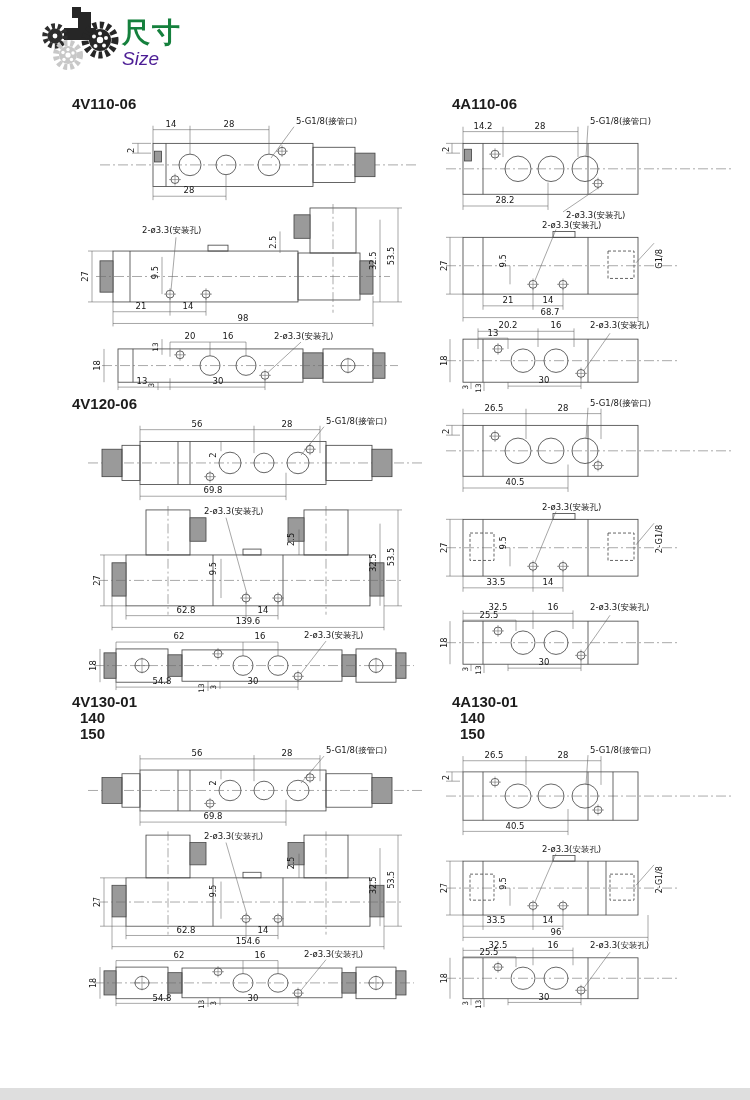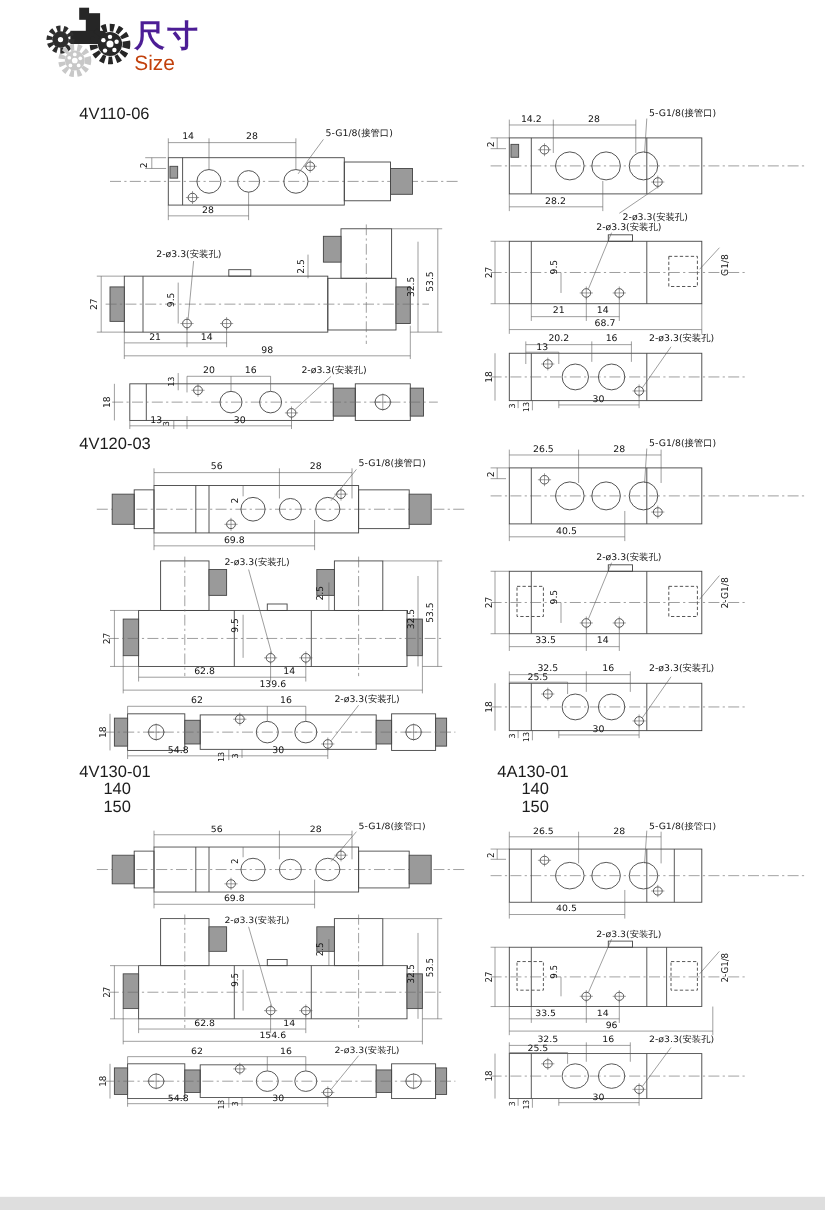--- a/index.html
+++ b/index.html
@@ -1,26 +1,26 @@
 <!DOCTYPE html>
 <html><head>
 <meta charset="utf-8">
 <style>
   html,body{margin:0;padding:0;}
   body{width:750px;height:1100px;background:#ffffff;position:relative;overflow:hidden;
        font-family:"Liberation Sans","DejaVu Sans",sans-serif;}
   
   .hdr{position:absolute;left:0;top:0;width:750px;height:95px;}
   .hdr-icon{position:absolute;left:38px;top:6px;}
-  .hdr-zh{position:absolute;left:122px;top:14px;font-size:28px;font-weight:700;color:#4c1d95;letter-spacing:2px;}
-  .hdr-en{position:absolute;left:122px;top:48px;font-size:19px;color:#c2410c;}
+  .hdr-zh{position:absolute;left:122px;top:14px;font-size:28px;font-weight:700;color:#15803d;letter-spacing:2px;}
+  .hdr-en{position:absolute;left:122px;top:48px;font-size:19px;color:#4c1d95;font-style:italic;}
   
   .fig{position:absolute;}
-  .fig-title{font-size:15px;color:#1c1c1c;line-height:16px;margin:0 0 2px 14px;}
-  .fig-title .tl2{display:block;margin-left:22px;}
+  .fig-title{font-size:15px;color:#1c1c1c;line-height:16px;margin:0 0 2px 14px;font-weight:bold;}
+  .fig-title .tl2{display:block;margin-left:8px;}
   .fig svg{display:block;}
   .fig svg g.draw{fill:none;stroke:#474747;stroke-width:.85;}
   .fig svg line.cl{stroke:#6c6c6c;stroke-width:.6;stroke-dasharray:10 3 2 3;}
   .fig svg .dim{stroke:#5c5c5c;stroke-width:.55;}
   .fig svg .kn{fill:#9a9a9a;stroke:#474747;}
   .fig svg .dash{stroke-dasharray:3 2;}
   .fig svg text{fill:#141414;stroke:none;font:8.5px "DejaVu Sans",sans-serif;}
   .fig svg text.mid{text-anchor:middle;}
   .fig svg text.sm{font-size:7.5px;}
   .footer-bar{position:absolute;left:0;bottom:0;width:750px;height:12px;background:#dedede;}
@@ -174,20 +174,21 @@
     <text class="mid sm" x="100" y="238" transform="rotate(-90 100 238)">13</text>
     <text x="216" y="230">2-ø3.3(安装孔)</text>
     <text class="mid" x="42" y="257" transform="rotate(-90 42 257)">18</text>
     <text class="mid sm" x="96" y="277" transform="rotate(-90 96 277)">3</text>
     <text class="mid" x="84" y="276">13</text>
     <text class="mid" x="160" y="276">30</text>
   </svg>
 </div>
 
 <div class="fig" style="left:438px;top:96px;width:308px;height:298px;">
+  <div class="fig-title"><span>4A110-06</span></div>
   <svg width="305" height="278" viewBox="0 0 305 284" preserveAspectRatio="none">
     <g class="draw">
       <line class="cl" x1="8" y1="56" x2="296" y2="56"></line>
       <rect x="25" y="30" width="175" height="52"></rect>
         <line x1="45" y1="30" x2="45" y2="82"></line>
         <line x1="150" y1="30" x2="150" y2="82"></line>
       <rect x="26.5" y="36" width="7" height="12" class="kn"></rect>
       <circle cx="80" cy="56" r="13"></circle>
         <circle cx="113" cy="56" r="13"></circle>
         <circle cx="147" cy="56" r="13"></circle>
@@ -282,21 +283,21 @@
     <text class="mid" x="55" y="227">13</text>
     <text x="152" y="219">2-ø3.3(安装孔)</text>
     <text class="mid" x="9" y="252" transform="rotate(-90 9 252)">18</text>
     <text class="mid sm" x="30" y="279" transform="rotate(-90 30 279)">3</text>
     <text class="mid sm" x="43" y="280" transform="rotate(-90 43 280)">13</text>
     <text class="mid" x="106" y="275">30</text>
   </svg>
 </div>
 
 <div class="fig" style="left:58px;top:396px;width:385px;height:298px;">
-  <div class="fig-title"><span>4V120-03</span></div>
+  <div class="fig-title"><span>4V120-06</span></div>
   <svg width="380" height="278" viewBox="0 0 380 284" preserveAspectRatio="none">
     <g class="draw">
       <line class="cl" x1="30" y1="50" x2="365" y2="50"></line>
       <rect x="44" y="36" width="20" height="28" class="kn"></rect>
         <rect x="64" y="32" width="18" height="36"></rect>
       <rect x="82" y="28" width="186" height="44"></rect>
         <line x1="120" y1="28" x2="120" y2="72"></line>
         <line x1="132" y1="28" x2="132" y2="72"></line>
       <rect x="268" y="32" width="46" height="36"></rect>
         <rect x="314" y="36" width="20" height="28" class="kn"></rect>

